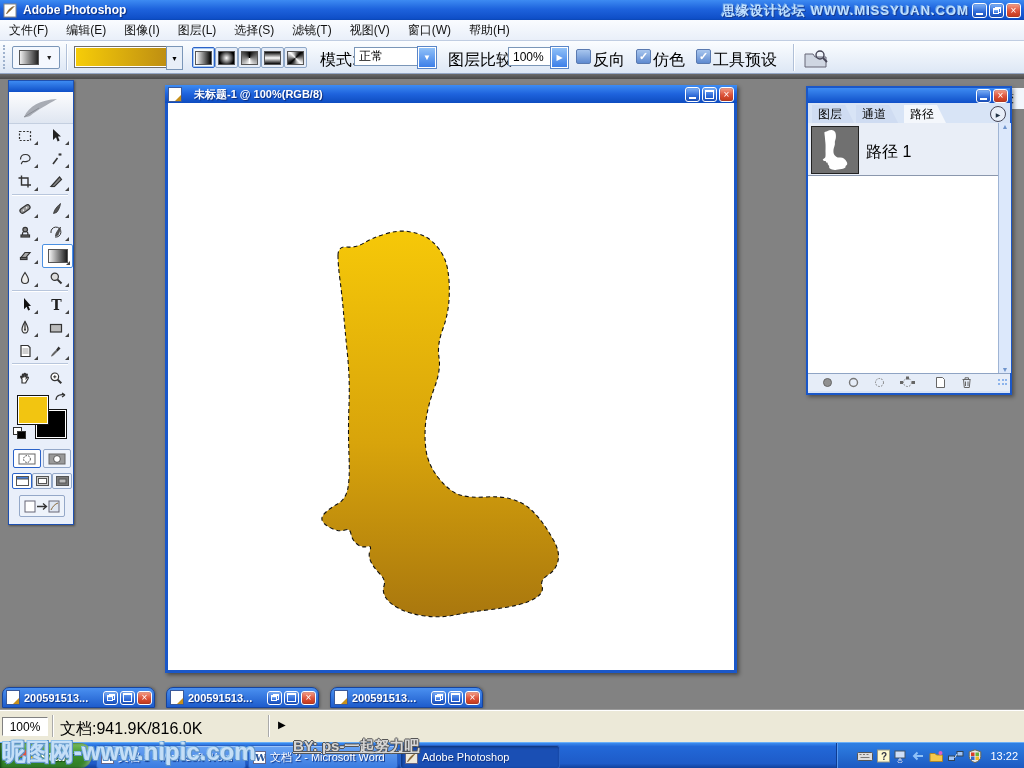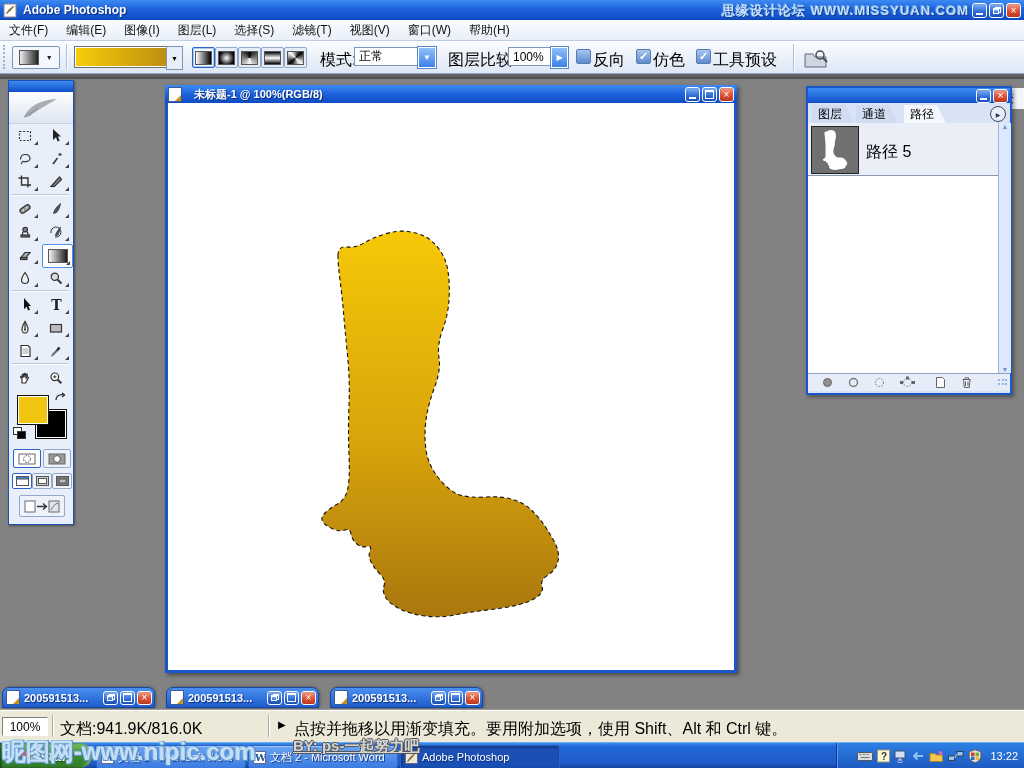--- a/index.html
+++ b/index.html
@@ -517,21 +517,21 @@
       <span>▶</span>
     </div>
 
     <div class="panel-content">
       <div class="path-row">
         <div class="path-thumb">
           <svg width="46" height="46" viewBox="0 0 48 48">
             <path transform="translate(-5.4,-10.7) scale(0.108)" fill="#fff" stroke="none" d="M 170.0 152.5 Q 170 143 179.0 144.0 Q 188 145 196.0 140.0 Q 204 135 217.0 131.0 Q 230 127 240.0 128.5 Q 250 130 257.0 133.5 Q 264 137 271.0 146.0 Q 278 155 280.0 168.5 Q 282 182 281.0 197.0 Q 280 212 274.5 227.0 Q 269 242 271.0 254.5 Q 273 267 266.5 284.5 Q 260 302 258.0 317.0 Q 256 332 258.0 347.0 Q 260 362 271.0 375.5 Q 282 389 292.0 392.0 Q 302 395 317.0 394.0 Q 332 393 343.0 396.0 Q 354 399 361.0 405.0 Q 368 411 374.0 419.0 Q 380 427 386.0 438.0 Q 392 449 390.0 458.0 Q 388 467 380.0 472.0 Q 372 477 374.0 483.0 Q 376 489 369.0 494.0 Q 362 499 349.5 502.0 Q 337 505 319.5 507.0 Q 302 509 287.0 512.0 Q 272 515 257.0 513.0 Q 242 511 232.0 506.0 Q 222 501 218.0 495.0 Q 214 489 216.0 483.0 Q 218 477 212.0 471.0 Q 206 465 203.0 459.0 Q 200 453 202.0 447.5 Q 204 442 199.0 443.5 Q 194 445 189.0 441.0 Q 184 437 183.0 431.0 Q 182 425 177.0 427.0 Q 172 429 165.0 426.0 Q 158 423 155.0 419.0 Q 152 415 157.0 410.0 Q 162 405 169.5 401.0 Q 177 397 179.5 387.0 Q 182 377 181.0 352.0 Q 180 327 181.0 302.0 Q 182 277 179.5 252.0 Q 177 227 175.5 209.5 Q 174 192 172.0 177.0 Q 170 162 170.0 152.5 Z"></path>
           </svg>
         </div>
-        <span class="txt" style="position:absolute;left:58px;top:19px;">路径 5</span>
+        <span class="txt" style="position:absolute;left:58px;top:19px;">路径 1</span>
       </div>
     </div>
 
     <div class="pscroll">
       <span>▲</span>
       <span>▼</span>
     </div>
 
     <div class="panel-foot">
       <div class="pfbtn">
@@ -632,21 +632,20 @@
   </div>
 
   <div class="abs statusbar">
     <div class="abs inset" style="left:2px;top:6px;width:44px;height:17px;display:flex;align-items:center;justify-content:center;font-size:12px;">
       <span>100%</span>
     </div>
     <div class="abs groove" style="left:52px;top:4px;height:22px;"></div>
     <span class="abs txt" style="left:60px;top:8px;">文档:941.9K/816.0K</span>
     <div class="abs groove" style="left:268px;top:4px;height:22px;"></div>
     <span class="abs" style="left:278px;top:8px;font-size:10px;color:#000;">▶</span>
-    <span class="abs txt" style="left:294px;top:8px;">点按并拖移以用渐变填充。要用附加选项，使用 Shift、Alt 和 Ctrl 键。</span>
   </div>
 
   <div class="abs taskbar">
     <div class="startbtn">
       <svg width="17" height="15" style="margin-right:4px;">
         <g transform="skewY(-6)">
             <rect x="1" y="3" width="7" height="6" fill="#e2533c"></rect>
             <rect x="9" y="3" width="7" height="6" fill="#6cbe45"></rect>
             <rect x="1" y="10" width="7" height="6" fill="#3b78da"></rect>
             <rect x="9" y="10" width="7" height="6" fill="#f4be3c"></rect>

